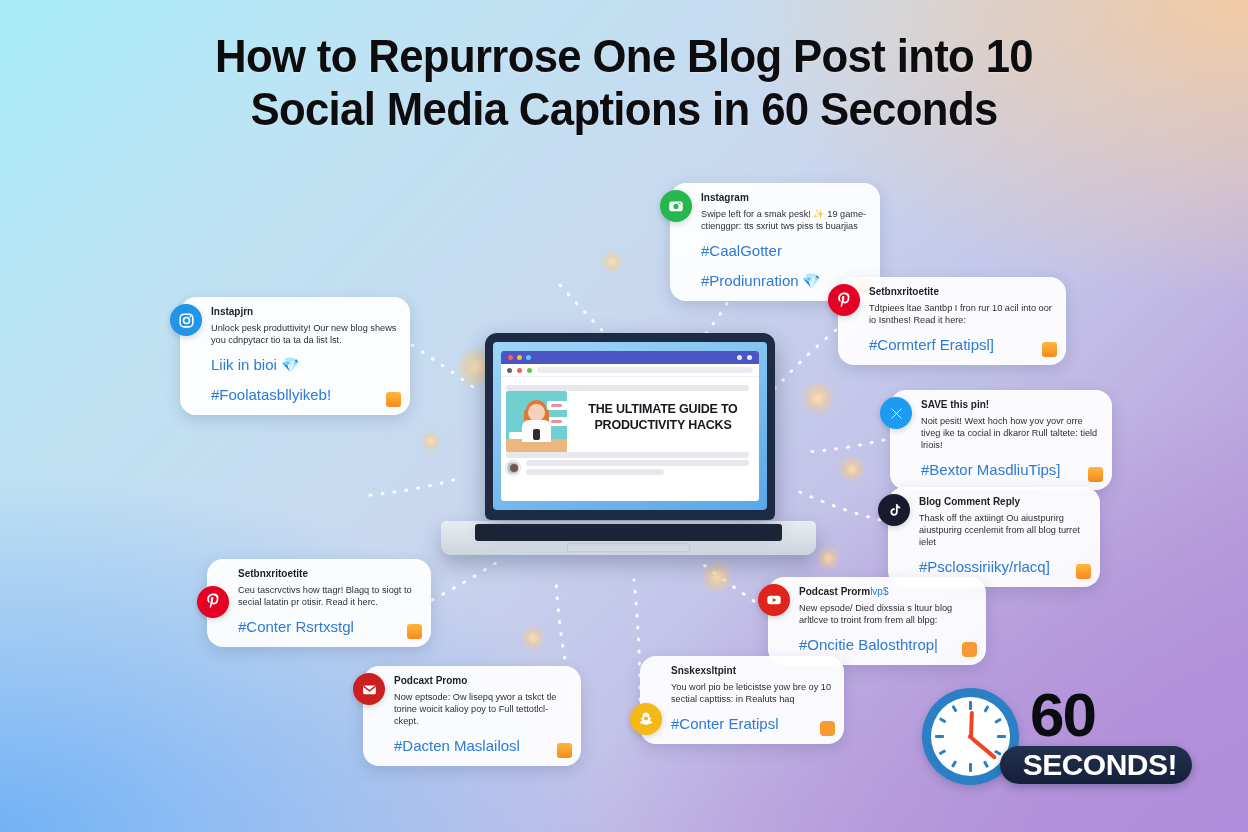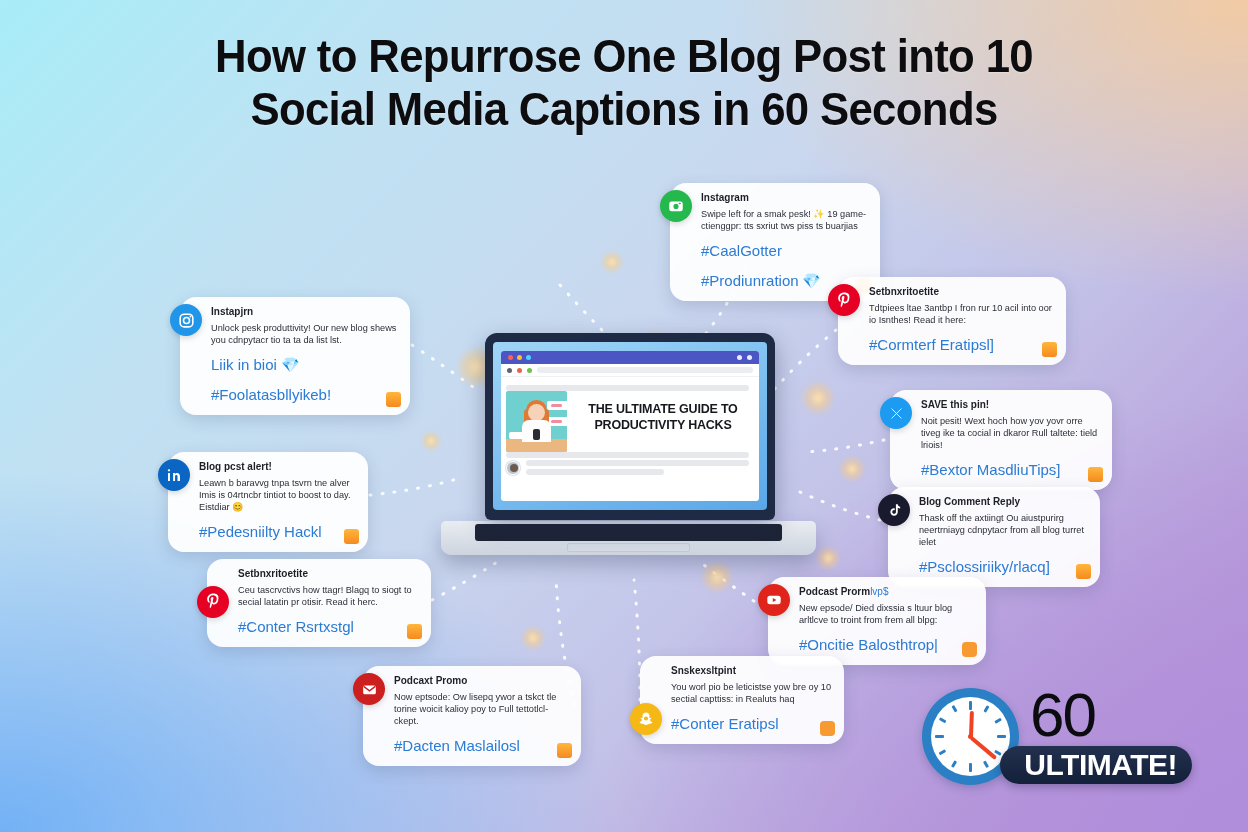--- a/index.html
+++ b/index.html
@@ -123,21 +123,21 @@
   .badge60 { position:absolute; left:922px; top:688px; width:270px; height:100px; }
   .clockwrap { position:absolute; left:0; top:0; width:97px; height:97px; }
   .clock-ring { position:absolute; inset:0; border-radius:50%; background:#2b7fc4; box-shadow:0 3px 8px rgba(30,50,90,0.25); }
   .clock-face { position:absolute; inset:9px; border-radius:50%; background:#fff; }
   .tick { position:absolute; left:50%; top:4px; width:2.5px; height:7px; background:#2b7fc4; transform-origin:50% 35.5px; border-radius:1px; margin-left:-1.25px; }
   .tick.maj { height:9px; width:3px; margin-left:-1.5px; }
   .hand { position:absolute; left:50%; background:#ef4423; border-radius:2px; transform-origin:50% 100%; }
   .hand.h { width:4px; height:26px; top:13.5px; margin-left:-2px; transform:rotate(2deg); }
   .hand.m { width:3.5px; height:33px; top:6.5px; margin-left:-1.75px; transform:rotate(130deg); }
   .pin { position:absolute; left:50%; top:50%; width:5px; height:5px; margin:-2.5px 0 0 -2.5px; border-radius:50%; background:#ef4423; }
-  .num60 { position:absolute; left:108px; top:-4px; font-size:62px; font-weight:400; color:#0b0c10; letter-spacing:-2px; line-height:1; }
+  .num60 { position:absolute; left:108px; top:-4px; font-size:62px; font-weight:700; color:#0b0c10; letter-spacing:-2px; line-height:1; }
   .secbar { position:absolute; left:78px; top:58px; width:192px; height:38px; border-radius:19px;
             background:linear-gradient(180deg,#23314e 0%,#14203a 100%);
             display:flex; align-items:center; justify-content:flex-end; padding-right:15px;
             box-shadow:0 3px 9px rgba(20,30,60,0.3); }
   .secbar span { color:#fff; font-size:30px; font-weight:800; letter-spacing:-0.5px; }
 </style>
 </head>
 <body>
 
 <div class="stage">
@@ -289,43 +289,30 @@
     </div>
     <div class="body">
       <div class="plat">Instapjrn</div>
       <div class="txt">Unlock pesk produttivity! Our new blog shews you cdnpytacr tio ta ta da list lst.</div>
       <div class="tag">Liik in bioi 💎</div>
       <div class="tag">#Foolatasbllyikeb!</div>
     </div>
     <div class="emo"></div>
   </div>
 
-  <div class="card" id="c-linkedin">
-    <div class="ic" style="background:#0a66c2;">
-      <svg width="18" height="18" viewBox="0 0 24 24">
-          <path fill="#fff" d="M6.6 9.4H4V20h2.6zM5.3 4.2a1.55 1.55 0 100 3.1 1.55 1.55 0 000-3.1zM20 13.9c0-3-1.6-4.7-3.9-4.7-1.5 0-2.3.8-2.7 1.45V9.4H10.8V20h2.6v-5.6c0-1.4.5-2.3 1.7-2.3 1.1 0 1.6.8 1.6 2.3V20H20z"></path>
-        </svg>
-    </div>
-    <div class="body">
-      <div class="plat">Blog pcst alert!</div>
-      <div class="txt">Leawn b baravvg tnpa tsvrn tne alver Imis is 04rtncbr tintiot to boost to day. Eistdiar 😊</div>
-      <div class="tag">#Pedesniilty Hackl</div>
-    </div>
-    <div class="emo"></div>
-  </div>
 
   <div class="card" id="c-tiktok">
     <div class="ic" style="background:#1a1a2e;">
       <svg width="17" height="17" viewBox="0 0 24 24">
           <path fill="#fff" d="M14 3h2.6c.25 1.9 1.5 3.35 3.4 3.6v2.6c-1.3 0-2.5-.4-3.4-1.1v5.85c0 3.1-2.3 5.35-5.2 5.35S6.2 17.05 6.2 14s2.3-5.3 5.2-5.3c.3 0 .6.03.9.08v2.7a2.6 2.6 0 00-.9-.16c-1.5 0-2.6 1.2-2.6 2.68s1.1 2.7 2.6 2.7c1.5 0 2.6-1.15 2.6-2.7z"></path>
         </svg>
     </div>
     <div class="body">
       <div class="plat">Blog Comment Reply</div>
-      <div class="txt">Thask off the axtiingt Ou aiustpurirg neertrniayg cdnpytacr from all blog turret ielet</div>
+      <div class="txt">Thask off the axtiingt Ou aiustpurirg aiustpurirg ccenlemit from all blog turret ielet</div>
       <div class="tag">#Psclossiriiky/rlacq]</div>
     </div>
     <div class="emo"></div>
   </div>
 
   <div class="card" id="c-pinterest2">
     <div class="ic" style="background:#e60023;">
       <svg width="19" height="19" viewBox="0 0 24 24">
           <path fill="#fff" d="M12 2C6.9 2 4 5.4 4 9.1c0 1.7.95 3.85 2.45 4.5.25.1.35.05.4-.18l.3-1.18c.03-.13 0-.2-.1-.32-.62-.74-.8-1.6-.8-2.65 0-2.7 2-5.2 5.2-5.2 2.84 0 4.6 1.7 4.6 4.1 0 3.1-1.4 5.5-3.4 5.5-1.1 0-1.9-.9-1.65-2 .3-1.32.9-2.7.9-3.65 0-.85-.46-1.55-1.4-1.55-1.1 0-2 1.15-2 2.7 0 .98.33 1.65.33 1.65l-1.35 5.7c-.4 1.7-.06 3.78-.03 3.98.02.12.18.15.25.06.1-.13 1.4-1.73 1.84-3.33.12-.45.7-2.75.7-2.75.35.66 1.37 1.25 2.45 1.25 3.22 0 5.4-2.94 5.4-6.87C19.1 4.75 16.6 2 12 2z"></path>
         </svg>
@@ -401,17 +388,17 @@
         <div class="tick maj" style="transform:rotate(270deg);"></div>
         <div class="tick" style="transform:rotate(300deg);"></div>
         <div class="tick" style="transform:rotate(330deg);"></div>
         <div class="hand m"></div>
         <div class="hand h"></div>
         <div class="pin"></div>
       </div>
     </div>
     <div class="num60">60</div>
     <div class="secbar">
-      <span>ULTIMATE!</span>
+      <span>SECONDS!</span>
     </div>
   </div>
 
 </div>
 
 </body></html>

